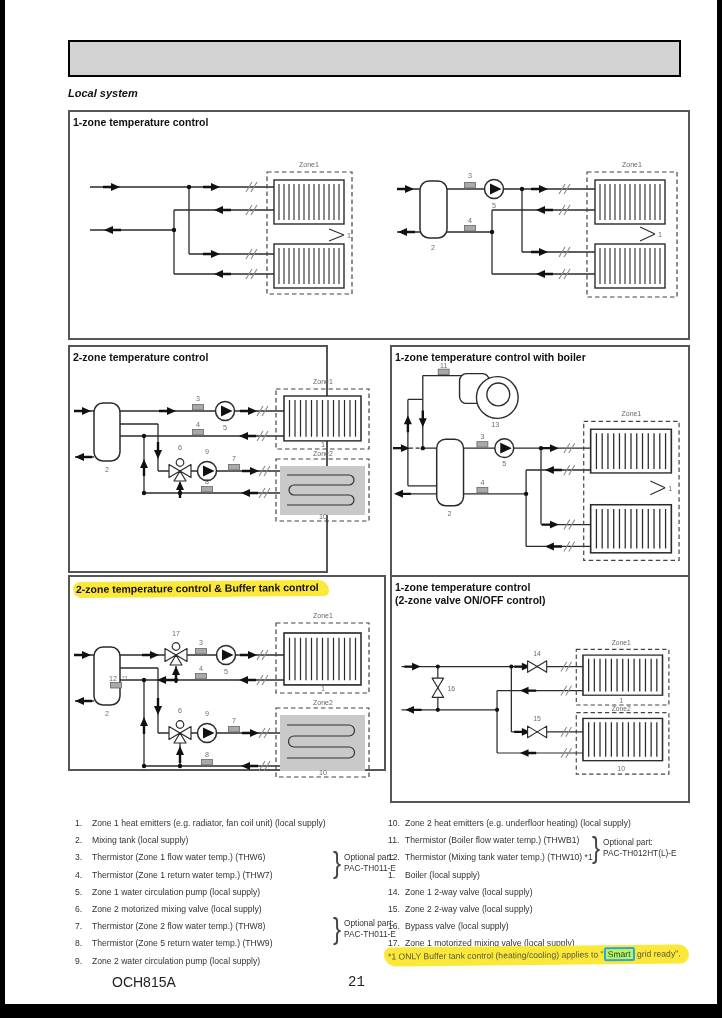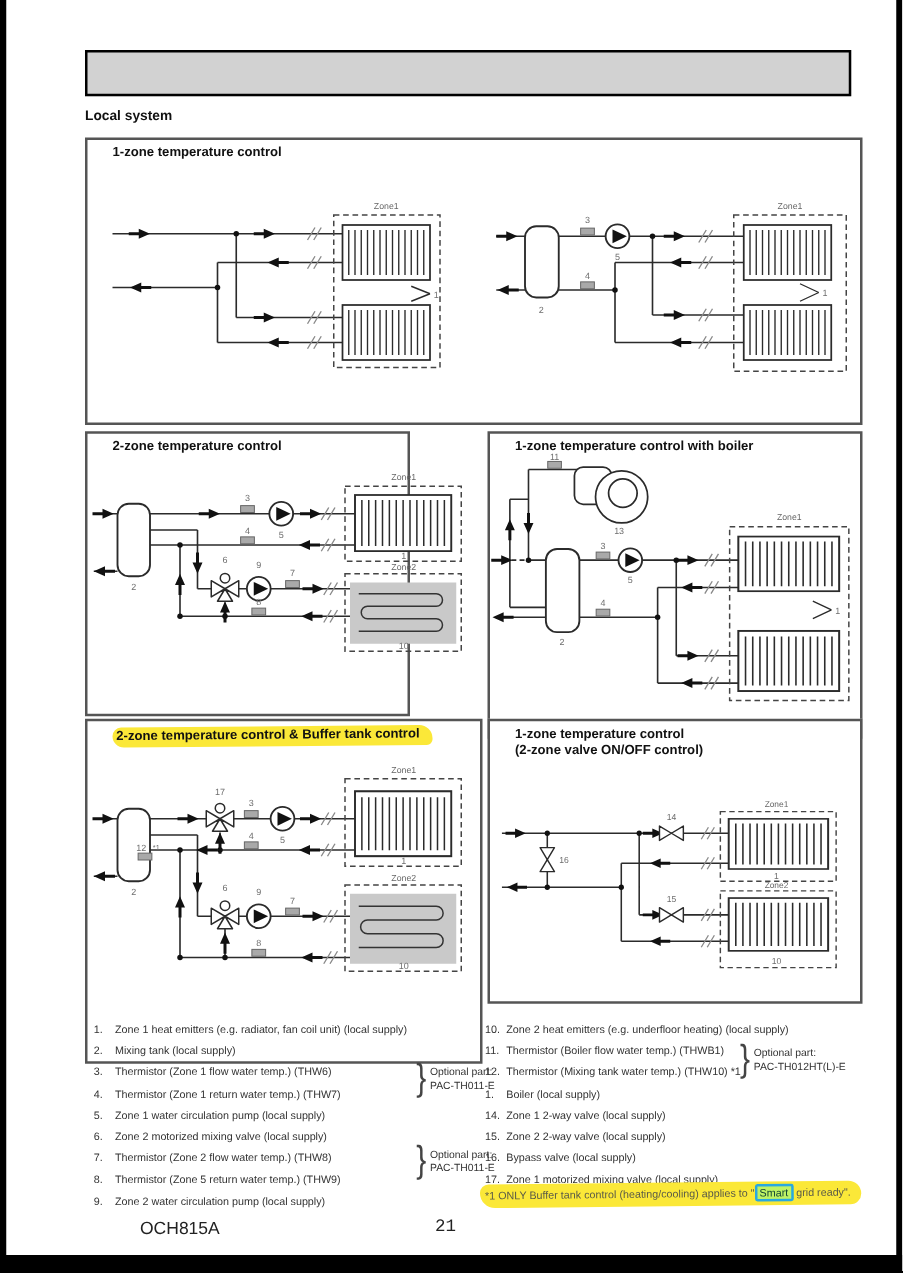--- a/index.html
+++ b/index.html
@@ -4,28 +4,28 @@
 <style>
   html,body{margin:0;padding:0;background:#fff;}
   #page{position:relative;width:722px;height:1018px;background:#fff;overflow:hidden;
         font-family:"Liberation Sans",sans-serif;color:#1a1a1a;}
   .frame{position:absolute;background:#000;}
   #frame-left{left:0;top:0;width:5px;height:1018px;}
   #frame-right{left:717px;top:0;width:5px;height:1018px;}
   #frame-bottom{left:0;top:1004px;width:722px;height:14px;}
   #header-bar{position:absolute;left:68px;top:40px;width:609px;height:33px;
               background:#d2d2d2;border:2px solid #000;}
-  #local-system{position:absolute;left:68px;top:87px;font-size:11px;font-weight:bold;color:#111;}
+  #local-system{position:absolute;left:68px;top:87px;font-size:11px;font-weight:bold;color:#111;font-style:italic;}
   .panel{position:absolute;border:2px solid #555;background:#fff;box-sizing:border-box;}
   #panel1{left:68px;top:110px;width:622px;height:230px;}
   #panel2{left:68px;top:345px;width:260px;height:228px;}
   #panel3{left:390px;top:345px;width:300px;height:246px;}
-  #panel4{left:68px;top:575px;width:318px;height:276px;}
+  #panel4{left:68px;top:575px;width:318px;height:196px;}
   #panel5{left:390px;top:575px;width:300px;height:228px;}
-  .ptitle{position:absolute;left:20px;top:4px;font-size:10.5px;font-weight:bold;color:#111;line-height:12.5px;}
+  .ptitle{position:absolute;left:3px;top:4px;font-size:10.5px;font-weight:bold;color:#111;line-height:12.5px;}
   .hl{background:#fbe838;display:inline-block;padding:1px 10px 2px 3px;
       border-radius:9px 14px 6px 12px;transform:rotate(-.5deg);}
   .diag{position:absolute;}
   svg text{font-family:"Liberation Sans",sans-serif;fill:#6e6e6e;font-size:7.2px;text-anchor:middle;}
   svg text.zl{font-size:7px;fill:#666;}
   svg text.sm{font-size:5.8px;}
   .pl{stroke:#2b2b2b;stroke-width:1.3;fill:none;}
   .pld{stroke:#2b2b2b;stroke-width:1.3;fill:none;stroke-dasharray:4 2.6;}
   .zbox{stroke:#444;stroke-width:1.2;fill:none;stroke-dasharray:4.5 3;}
   .brkt{stroke:#2b2b2b;stroke-width:1.1;fill:none;}

